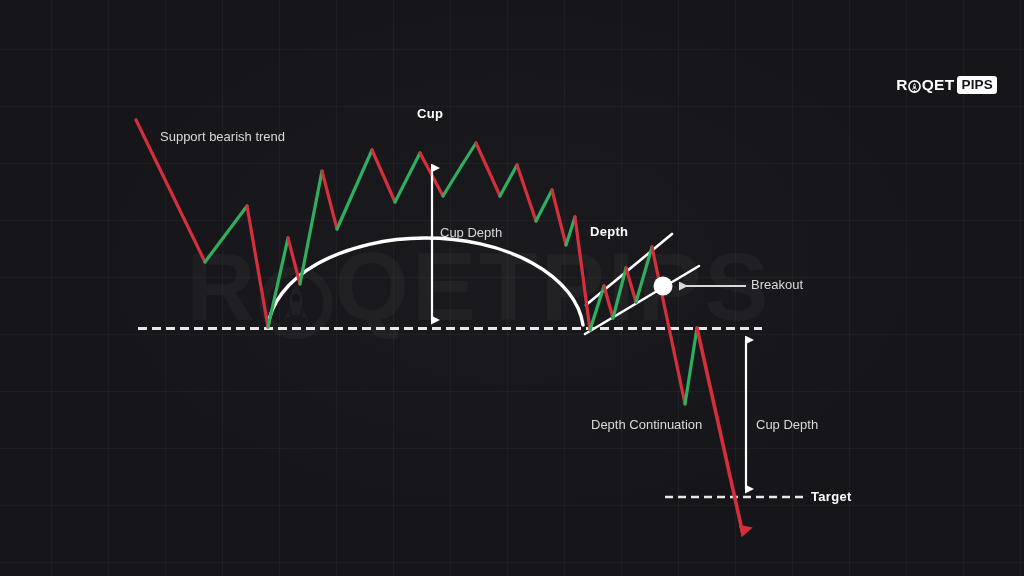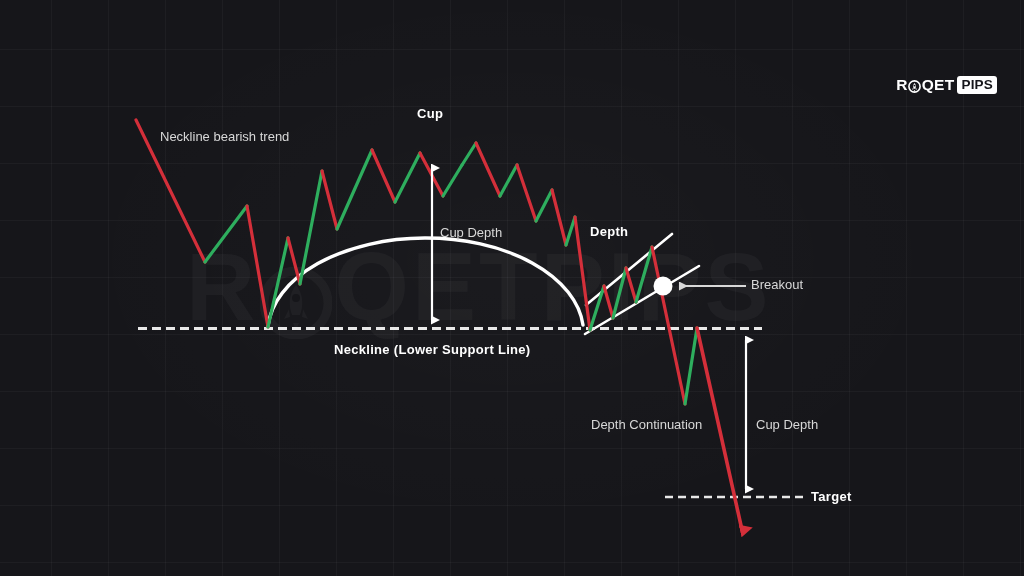--- a/index.html
+++ b/index.html
@@ -242,23 +242,22 @@
       <line x1="432" y1="168" x2="432" y2="320" stroke="#ffffff" stroke-width="2.2" marker-start="url(#arrowUp)" marker-end="url(#arrowDown)"></line>
     </g>
 
     <g>
       <line x1="746" y1="340" x2="746" y2="489" stroke="#ffffff" stroke-width="2.2" marker-start="url(#arrowUp)" marker-end="url(#arrowDown)"></line>
     </g>
 
     <line x1="746" y1="286" x2="681" y2="286" stroke="#d8d8d8" stroke-width="2" marker-end="url(#arrowLeftSmall)"></line>
   </svg>
 
-  <div class="lbl" id="lbl-original">Neckline bearish trend</div>
+  <div class="lbl" id="lbl-original">Support bearish trend</div>
   <div class="lbl bold" id="lbl-cup">Cup</div>
   <div class="lbl" id="lbl-cupdepth1">Cup Depth</div>
   <div class="lbl bold" id="lbl-handle">Depth</div>
   <div class="lbl" id="lbl-breakout">Breakout</div>
-  <div class="lbl bold" id="lbl-neckline">Neckline (Lower Support Line)</div>
   <div class="lbl" id="lbl-trendcont">Depth Continuation</div>
   <div class="lbl" id="lbl-cupdepth2">Cup Depth</div>
   <div class="lbl bold" id="lbl-target">Target</div>
 
 </div>
 
 </body></html>

